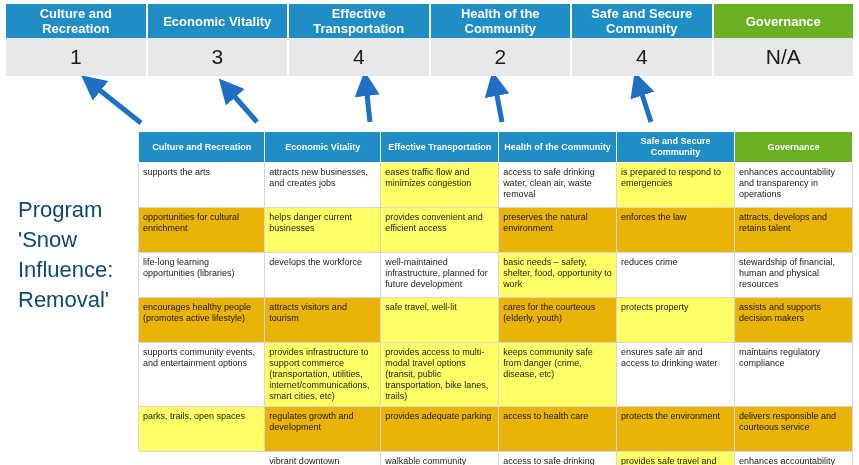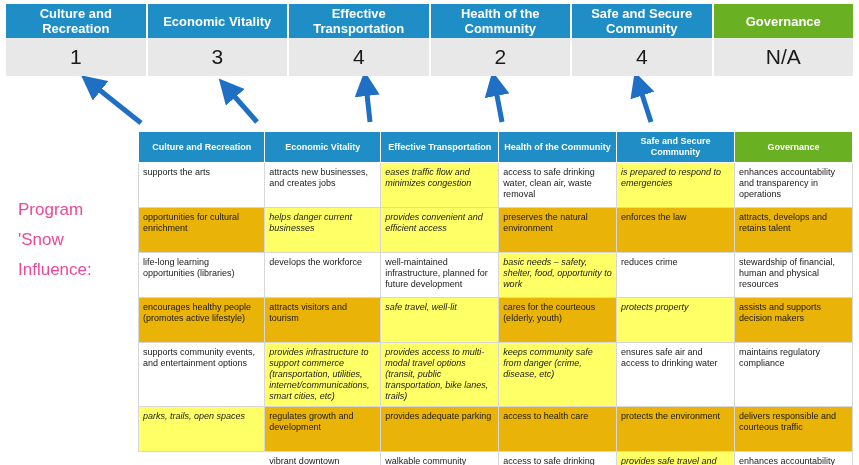--- a/index.html
+++ b/index.html
@@ -70,23 +70,23 @@
     width: 859px;
     height: 58px;
   }
 
   
   #caption {
     position: absolute;
     left: 18px;
     top: 195px;
     width: 120px;
-    font-size: 17px;
+    font-size: 22px;
     line-height: 30px;
-    color: #ec4899;
+    color: #0c4a6e;
   }
 
   
   #matrix-wrap {
     position: absolute;
     left: 138px;
     top: 131px;
     width: 715px;
   }
   table.matrix {
@@ -111,21 +111,21 @@
     font-size: 9px;
     line-height: 11px;
     color: #1a1a1a;
     vertical-align: top;
     padding: 4px 4px;
     border: 1px solid #d7d7d7;
     background: #ffffff;
     height: 36px;
   }
   table.matrix tr.alt td { background: #eab308; }
-  table.matrix td.hl { background: #ffff66 !important; font-style: italic; }
+  table.matrix td.hl { background: #ffff66 !important; }
   table.matrix td.empty { background: #ffffff !important; border-color: #ffffff; }
 </style>
 </head>
 <body>
 
 <div id="top-band">
   <div id="top-header-row">
     <div class="top-head-cell">Culture and Recreation</div>
     <div class="top-head-cell">Economic Vitality</div>
     <div class="top-head-cell">Effective Transportation</div>
@@ -157,20 +157,21 @@
       <line x1="502" y1="46" x2="495" y2="9"></line>
       <line x1="651" y1="46" x2="639" y2="9"></line>
     </g>
   </svg>
 </div>
 
 <div id="caption">
   <div>Program</div>
   <div>'Snow</div>
   <div>Influence:</div>
+  <div>Removal'</div>
 </div>
 
 <div id="matrix-wrap">
   <table class="matrix">
     <colgroup>
       <col style="width:120px">
         <col style="width:110px">
         <col style="width:112px">
       <col style="width:112px">
         <col style="width:112px">
@@ -226,21 +227,21 @@
           <td class="hl">keeps community safe from danger (crime, disease, etc)</td>
           <td>ensures safe air and access to drinking water</td>
           <td>maintains regulatory compliance</td>
         </tr>
         <tr class="alt">
           <td class="hl">parks, trails, open spaces</td>
           <td>regulates growth and development</td>
           <td>provides adequate parking</td>
           <td>access to health care</td>
           <td>protects the environment</td>
-          <td>delivers responsible and courteous traffic</td>
+          <td>delivers responsible and courteous service</td>
         </tr>
         <tr>
           <td class="empty"></td>
           <td>vibrant downtown</td>
           <td>walkable community</td>
           <td>access to safe drinking water, clean air, waste removal</td>
           <td class="hl">provides safe travel and mobility</td>
           <td>enhances accountability and transparency in operations</td>
         </tr>
       </tbody>

